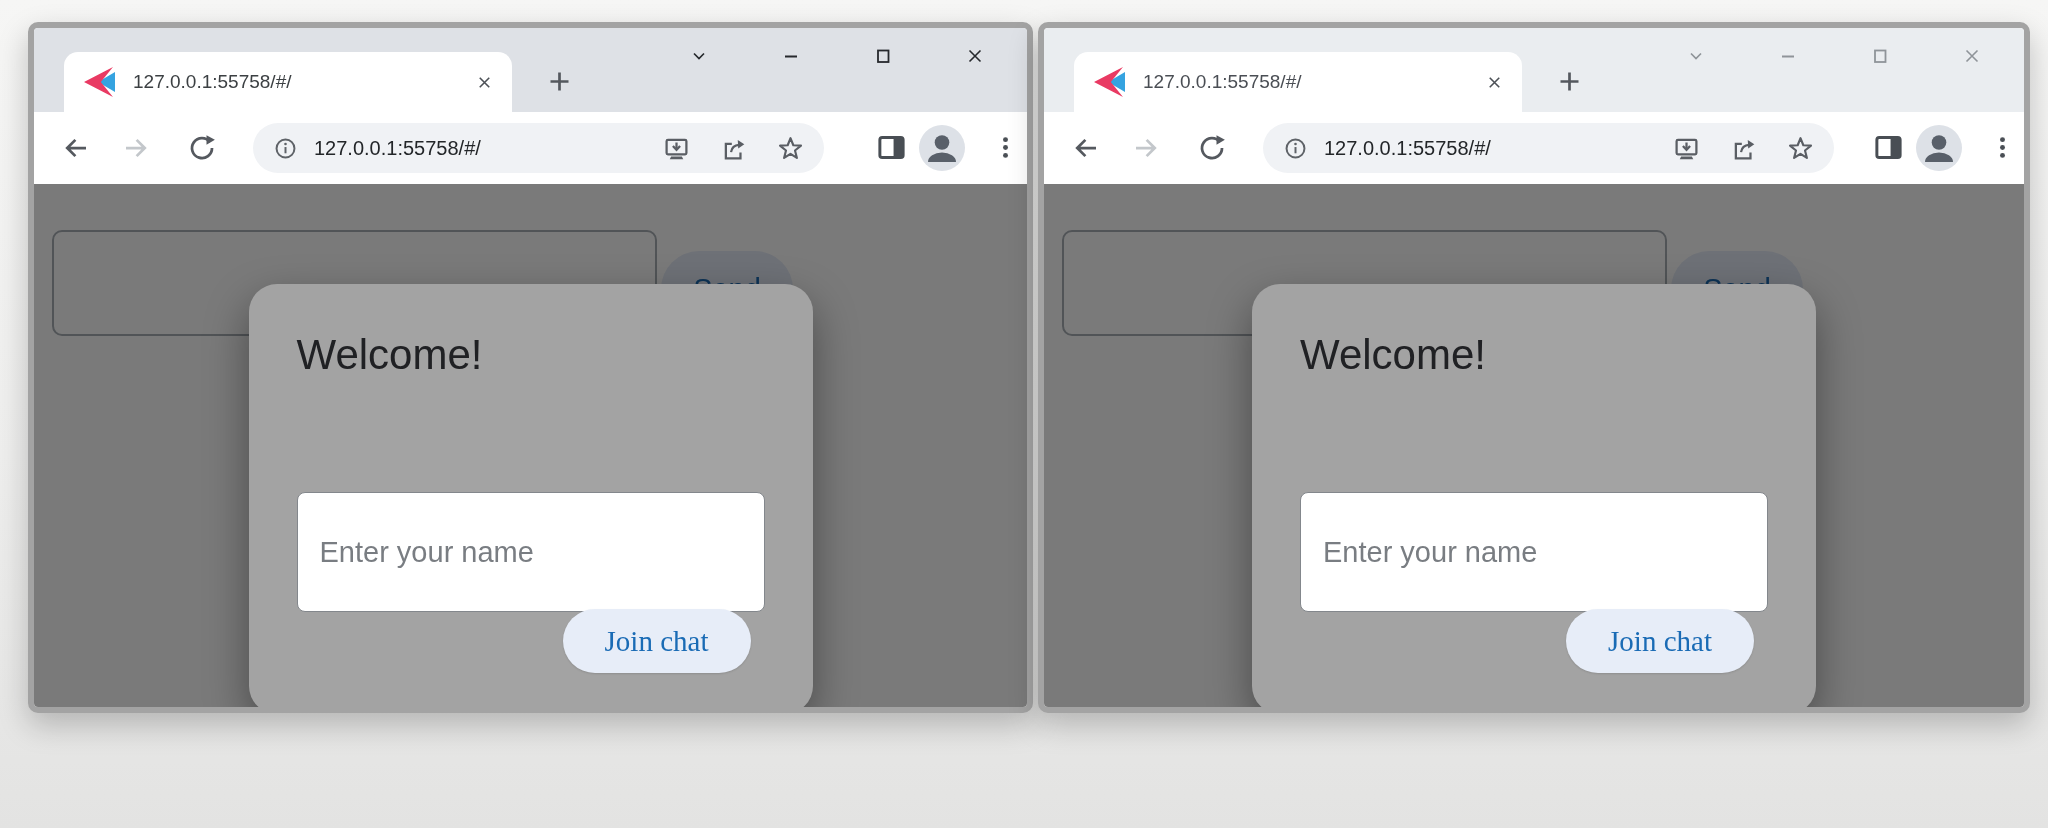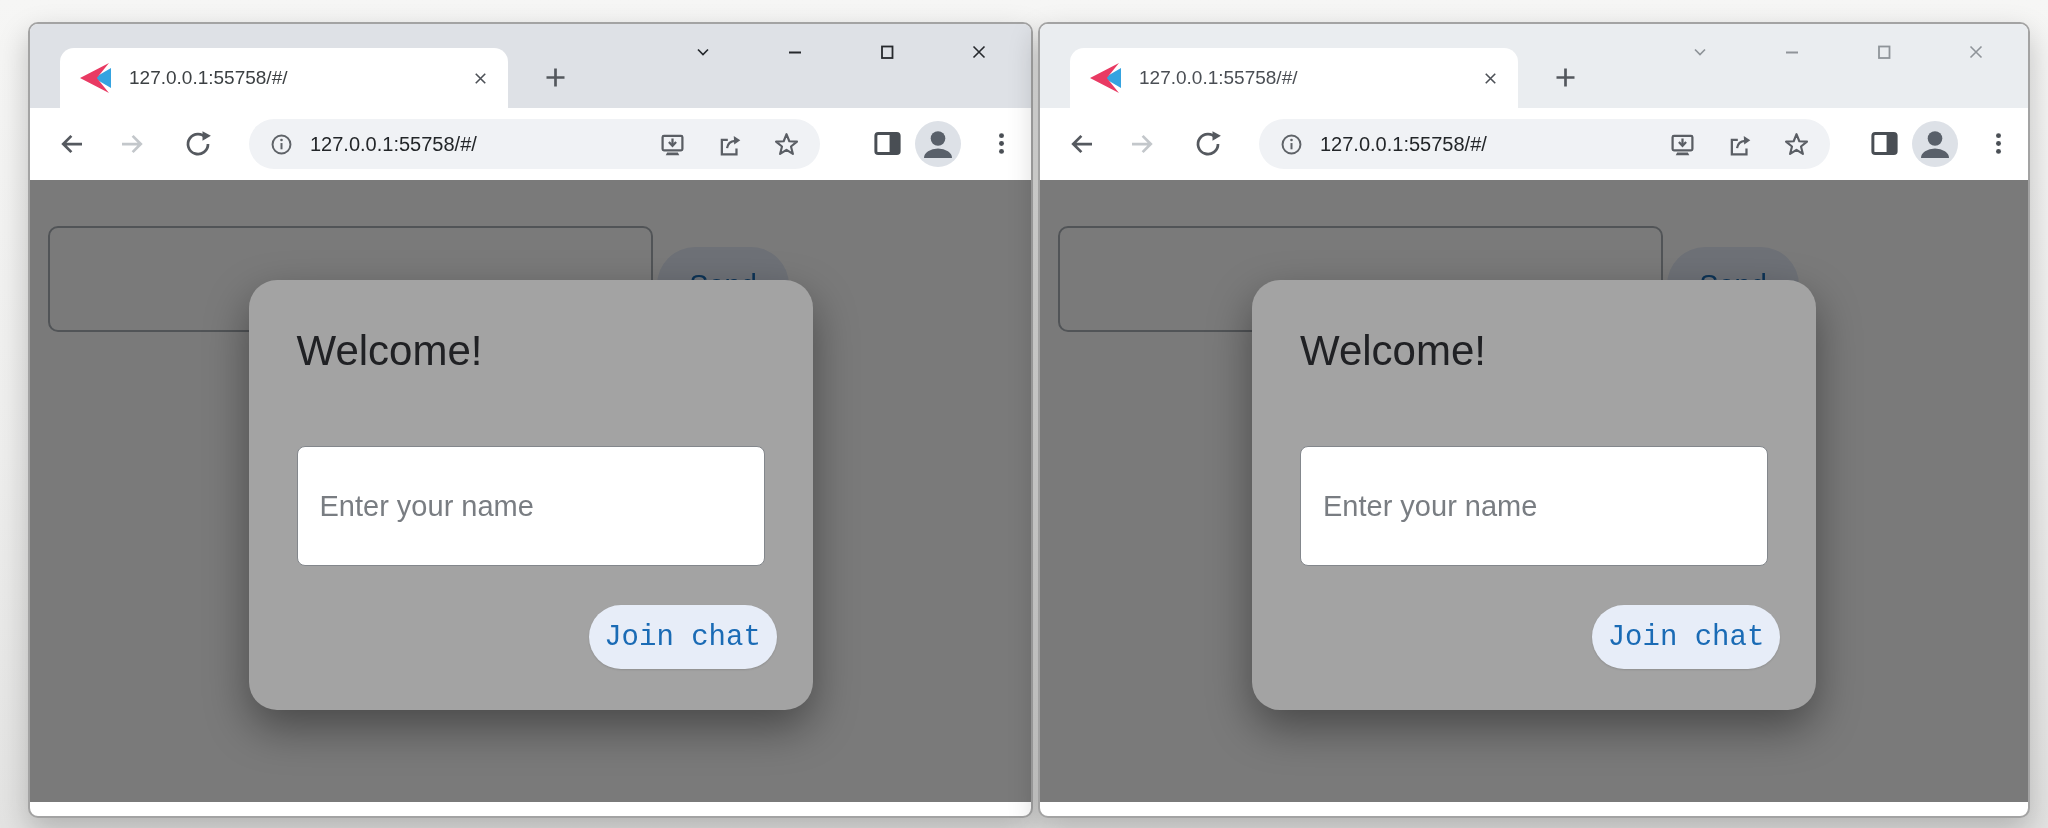--- a/index.html
+++ b/index.html
@@ -5,22 +5,22 @@
   * { margin:0; padding:0; box-sizing:border-box; }
   html,body { width:2048px; height:828px; overflow:hidden; }
   body {
     font-family:"Liberation Sans", sans-serif;
     background:linear-gradient(180deg,#f6f6f5 0%,#eeeeed 55%,#e3e3e2 100%);
     position:relative;
   }
 
   
   .window {
-    position:absolute; top:22px; height:796px;
-    border:2px solid #a3a3a3; border-radius:10px;
+    position:absolute; top:22px; height:691px;
+    border:6px solid #a3a3a3; border-radius:10px;
     box-shadow:0 12px 30px rgba(0,0,0,.22);
     overflow:hidden; background:#fff;
   }
   #win-left  { left:28px;  width:1005px; }
   #win-right { left:1038px; width:992px; }
 
   
   .tabstrip { position:relative; height:84px; }
   .window.active   .tabstrip { background:#dee1e6; }
   .window.inactive .tabstrip { background:#eaedf0; }
@@ -103,29 +103,29 @@
   
   .dialog {
     position:absolute; left:50%; transform:translateX(-50%);
     top:100px; width:564px; height:430px;
     background:#a3a3a3; border-radius:28px;
     box-shadow:0 18px 44px rgba(0,0,0,.40);
     padding:45px 48px;
   }
   .dialog-title { font-size:42px; line-height:1.22; font-weight:400; color:#202124; }
   .name-input {
-    display:block; margin-top:70px; width:100%; height:120px;
+    display:block; margin-top:112px; width:100%; height:120px;
     border:1.6px solid #83878c; border-radius:8px; background:#fff;
     font-family:inherit; font-size:29px; color:#202124; padding:0 22px; outline:none;
   }
   .name-input::placeholder { color:#797d82; }
   .join-btn {
-    position:absolute; right:36px; bottom:41px; width:188px; height:64px;
+    position:absolute; right:62px; bottom:41px; width:188px; height:64px;
     border-radius:32px; border:none; background:#e7edf8; color:#1a6bb5;
-    font-family:Liberation Mono, monospace; font-size:29px; font-weight:500;
+    font-family:Liberation Serif, serif; font-size:29px; font-weight:500;
     box-shadow:0 1px 2px rgba(0,0,0,.12);
     display:flex; align-items:center; justify-content:center;
   }
   svg { display:block; }
 </style>
 </head>
 <body>
 
 <div class="window active" id="win-left">
   <div class="tabstrip">

